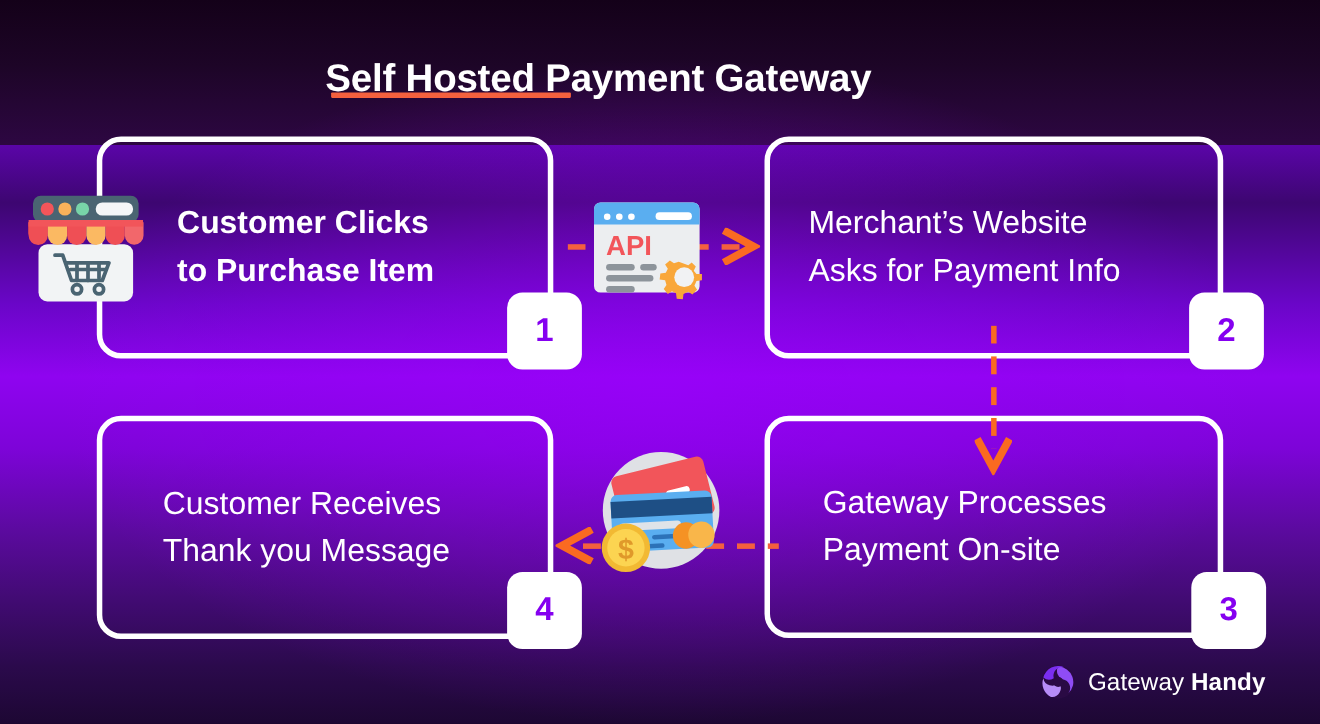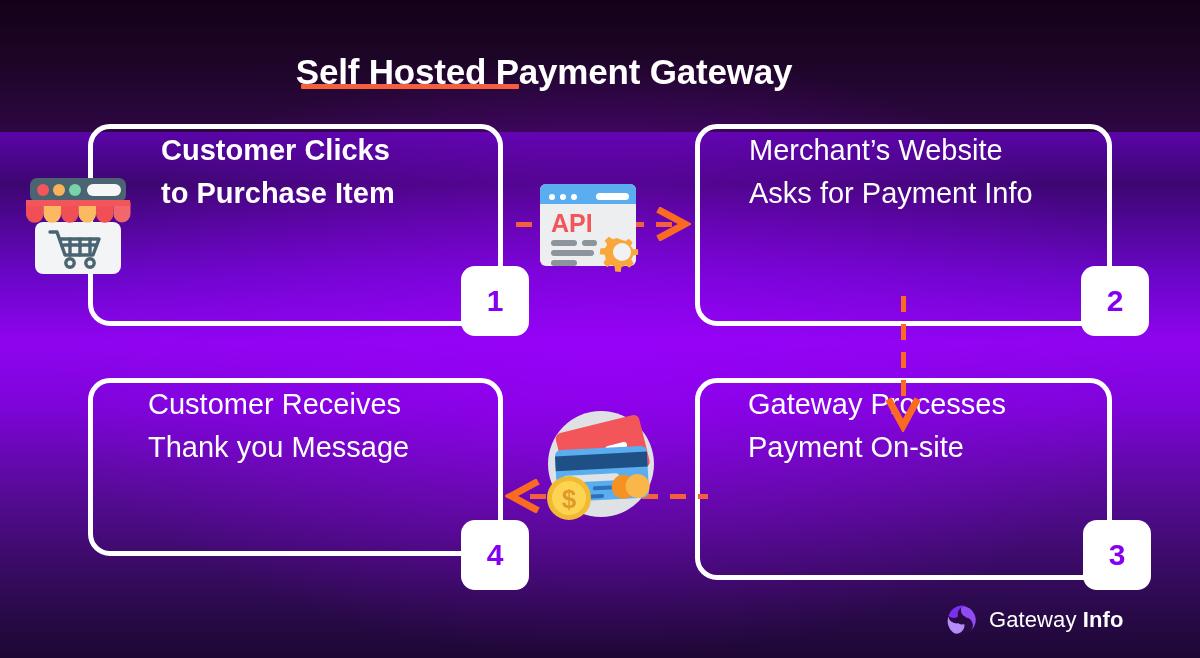--- a/index.html
+++ b/index.html
@@ -40,38 +40,38 @@
     position:absolute;left:301px;top:84px;width:218px;height:5px;
     background:#f4603e;border-radius:1px;
   }
 
   
   .card{
     position:absolute;
     border:5px solid #ffffff;
     border-radius:22px;
     box-sizing:border-box;
-    display:flex;
+    display:flex;align-items:center;
   }
   .card-text{
     color:#ffffff;
     font-size:29px;
     line-height:1.48;
     white-space:pre-line;
   }
   .card.bold .card-text{font-weight:700;font-size:29px;}
   .card.light .card-text{font-weight:400;font-size:29px;}
 
   #card1{left:88px;top:124px;width:415px;height:202px;}
   #card1 .card-text{padding-left:68px;}
-  #card2{left:695px;top:124px;width:417px;height:202px;padding-left:14px;}
+  #card2{left:695px;top:124px;width:417px;height:202px;}
   #card2 .card-text{padding-left:35px;}
   #card3{left:695px;top:378px;width:417px;height:202px;}
   #card3 .card-text{padding-left:48px;}
-  #card4{left:88px;top:378px;width:415px;height:178px;}
+  #card4{left:88px;top:378px;width:415px;height:203px;}
   #card4 .card-text{padding-left:55px;}
   .badge{
     position:absolute;
     width:68px;height:70px;
     background:#ffffff;border-radius:14px;
     display:flex;align-items:center;justify-content:center;
     color:#8500f0;font-size:30px;font-weight:700;
     z-index:6;
   }
   #badge1{left:461px;top:266px;}
@@ -243,17 +243,17 @@
 
   <div class="logo">
     <svg width="32" height="32" viewBox="0 0 32 32">
       <circle cx="16" cy="16" r="15" fill="#2a0a44"></circle>
       <path d="M16 2 a14 14 0 0 1 9 24.5 a8 8 0 0 0 -5 -13 a8 8 0 0 1 -4 -11.5 z" fill="#8f4cf5"></path>
       <path d="M2.5 12 a14 14 0 0 1 19 -9.5 a8 8 0 0 0 -9.5 10 a8 8 0 0 1 -9.5 -0.5 z" fill="#7a2ef0"></path>
       <path d="M9 29.5 a14 14 0 0 1 -6.5 -17 a8 8 0 0 0 14 4 a8 8 0 0 1 -7.5 13 z" fill="#b68cf7"></path>
       <circle cx="16" cy="16" r="4.6" fill="#2a0a44"></circle>
     </svg>
     <div class="logo-text">
-      <span class="l">Gateway</span><span>&nbsp;</span><span class="b">Info</span>
+      <span class="l">Gateway</span><span>&nbsp;</span><span class="b">Handy</span>
     </div>
   </div>
 
 </div>
 
 </body></html>

